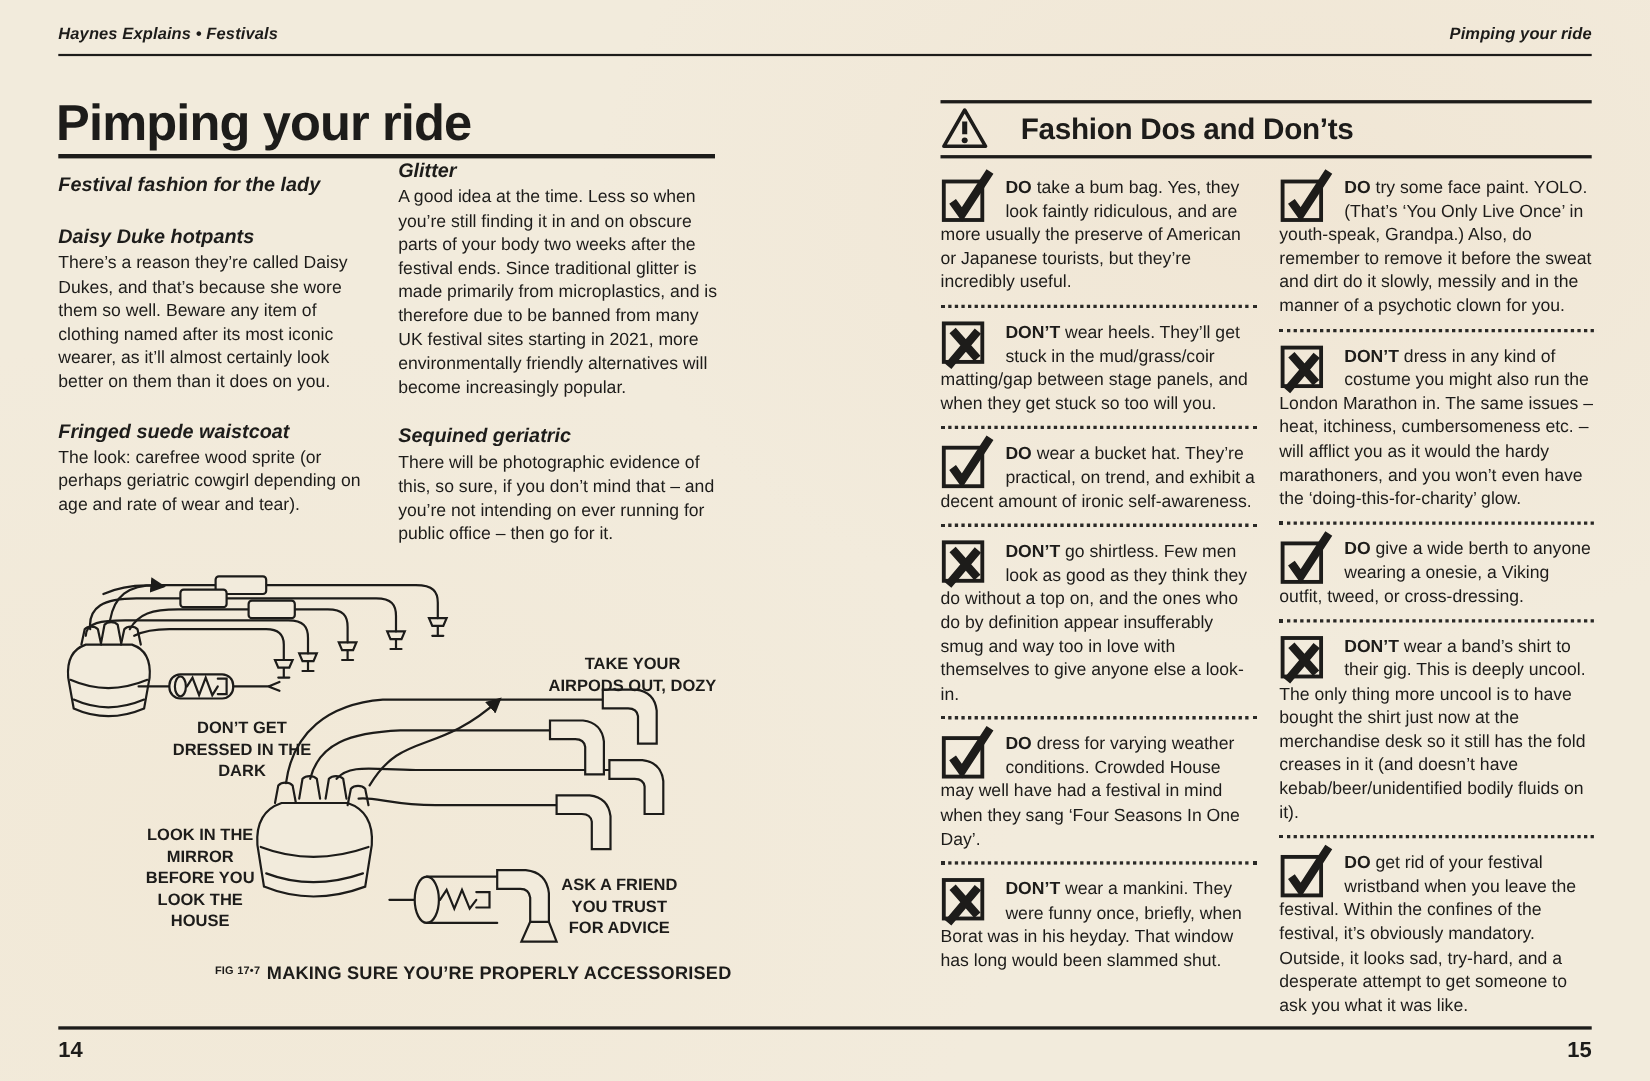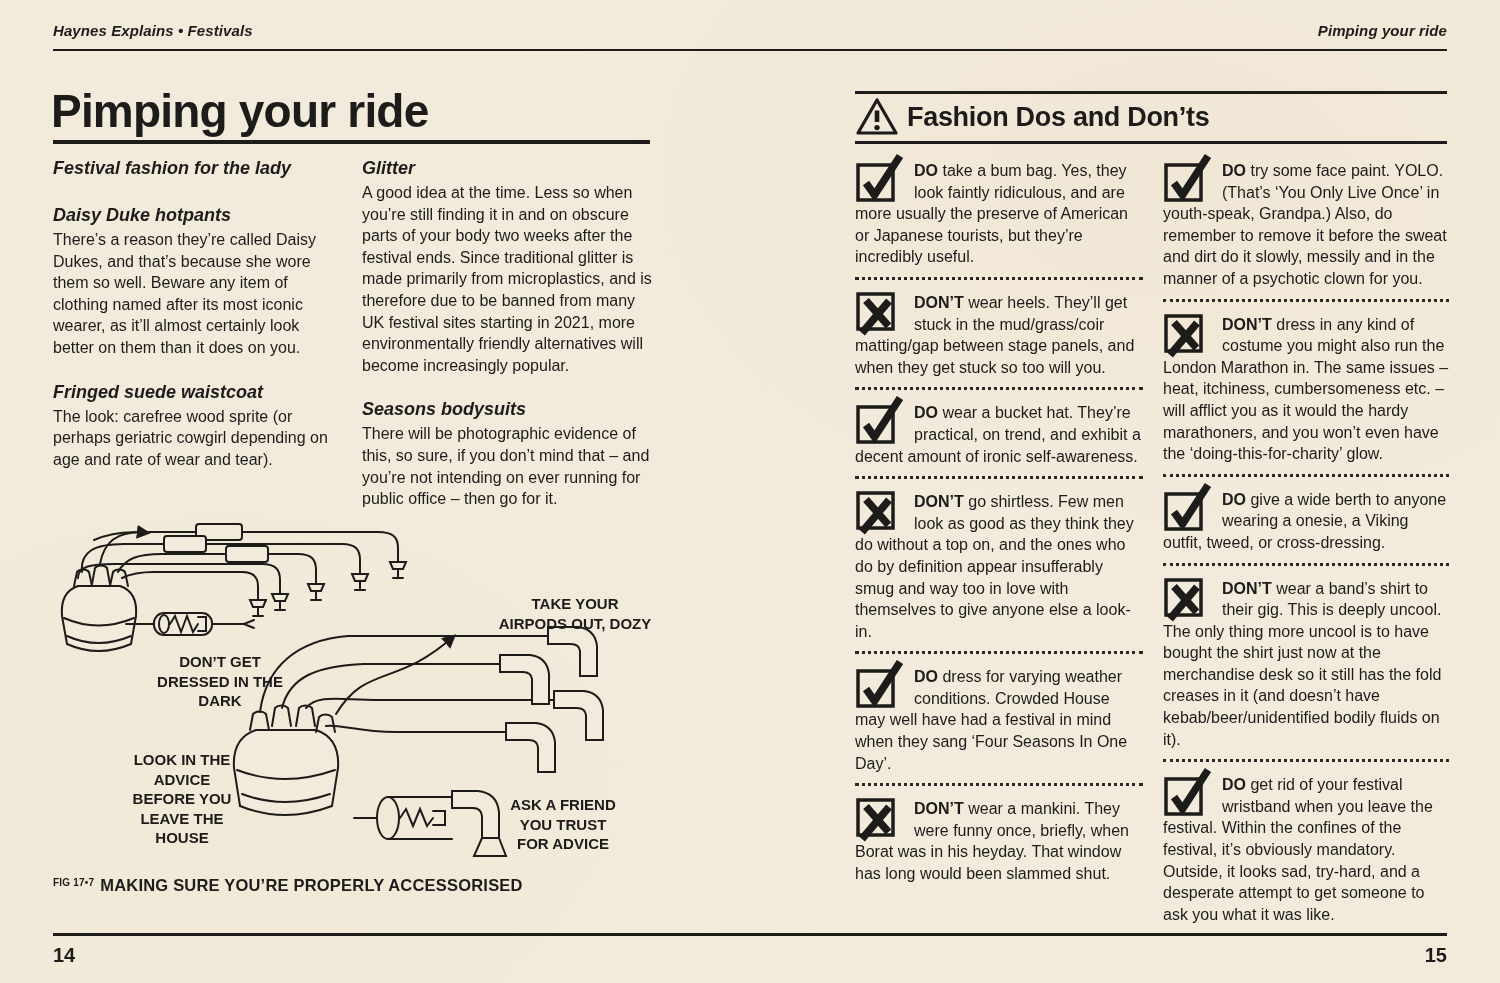--- a/index.html
+++ b/index.html
@@ -17,41 +17,41 @@
   .rh { position:absolute; top:22px; font-size:15px; font-weight:bold; letter-spacing:.1px;font-style:italic; }
   .rh-left { left:53px; }
   .rh-right { right:53px; text-align:right; }
   .rule { position:absolute; background:#1d1c1a; }
   .rule-top { left:53px; top:49px; width:1394px; height:2px; }
   .rule-bottom { left:53px; top:933px; width:1394px; height:3px; }
   .lp-title { position:absolute; left:51px; top:84px; width:600px; font-size:46px; font-weight:bold; letter-spacing:-.8px; }
   .lp-title-rule { left:53px; top:140px; width:597px; height:4px; }
   .col { position:absolute; }
   .lp-col1 { left:53px; top:157px; width:287px; }
-  .lp-col2 { left:362px; top:157px; width:297px; }
+  .lp-col2 { left:362px; top:144px; width:297px; }
   h3.intro { font:italic bold 18px/22px "Liberation Sans", sans-serif; margin:0 0 25px 0; }
   .block { margin-bottom:22px; }
   .block h4 { font:italic bold 18px/22px "Liberation Sans", sans-serif; margin:0 0 3px 0; }
   .body-text, .item p { font-size:16px; line-height:21.6px; }
   .diagram-wrap { position:absolute; left:48px; top:518px; width:640px; height:360px; }
   .diagram-wrap svg { display:block; }
   .dlabel { position:absolute; font-size:15px; line-height:19.5px; font-weight:bold; text-align:center; }
   .dl-airpods { left:450px; top:76px; width:154px; }
   .dl-dark    { left:96px;  top:134px; width:152px; }
   .dl-mirror  { left:74px;  top:232px; width:120px; }
   .dl-friend  { left:462px; top:277px; width:106px; }
-  .fig-caption { position:absolute; left:53px; top:876px; width:600px; text-align:left; }
+  .fig-caption { position:absolute; left:65px; top:876px; width:600px; text-align:right; }
   .fig-label { font-size:10px; font-weight:bold; vertical-align:5px; letter-spacing:.2px; margin-right:6px; }
   .fig-text { font-size:16.5px; font-weight:bold; letter-spacing:.2px; }
   .pagenum { position:absolute; top:944px; font-size:20px; font-weight:bold; }
   .pn-left { left:53px; }
   .pn-right { right:53px; text-align:right; }
   .rp-rule-upper { left:855px; top:91px; width:592px; height:3px; }
   .rp-rule-lower { left:855px; top:141px; width:592px; height:3px; }
-  .rp-title { position:absolute; left:855px; top:97px; width:592px; display:flex; align-items:center; gap:8px; }
+  .rp-title { position:absolute; left:855px; top:97px; width:592px; display:flex; align-items:center; gap:29px; }
   .rp-title h2 { font-size:27px; font-weight:bold; letter-spacing:-.3px; }
   .warn { width:44px; height:40px; flex:0 0 auto; }
   .rp-col1 { left:855px; top:160px; width:288px; }
   .rp-col2 { left:1163px; top:160px; width:286px; }
   .item { overflow:visible; }
   .item::after { content:""; display:block; clear:both; }
   .cb { float:left; width:50px; height:41px; margin:1px 9px 0 0; }
   .cb svg { width:48px; overflow:visible; display:block; }
   .cb.cb-check svg { height:52px; margin-top:-10px; }
   .cb.cb-x svg { height:46px; margin-top:-2px; }
@@ -80,21 +80,21 @@
       <p class="body-text">The look: carefree wood sprite (or perhaps geriatric cowgirl depending on age and rate of wear and tear).</p>
     </div>
   </div>
 
   <div class="col lp-col2">
     <div class="block">
       <h4>Glitter</h4>
       <p class="body-text">A good idea at the time. Less so when you’re still finding it in and on obscure parts of your body two weeks after the festival ends. Since traditional glitter is made primarily from microplastics, and is therefore due to be banned from many UK festival sites starting in 2021, more environmentally friendly alternatives will become increasingly popular.</p>
     </div>
     <div class="block">
-      <h4>Seasons bodysuits</h4>
+      <h4>Sequined geriatric</h4>
       <p class="body-text">There will be photographic evidence of this, so sure, if you don’t mind that – and you’re not intending on ever running for public office – then go for it.</p>
     </div>
   </div>
 
   <div class="diagram-wrap">
     <svg viewBox="0 0 640 360" width="640" height="360">
       <defs>
         <marker id="ah" viewBox="0 0 10 10" refX="8" refY="5" markerWidth="7" markerHeight="7" orient="auto">
           <path d="M0,0 L10,5 L0,10 z" fill="#1d1c1a"></path>
         </marker>
@@ -158,21 +158,21 @@
         <path d="M340,279 H404"></path>
         <path d="M340,321 H404"></path>
         <polyline points="352,300 358,291 365,308 372,291 379,308 385,300"></polyline>
         <path d="M385,293 h12 v14 h-12"></path>
         <path d="M404,273 h26 q19,2 21,21 v26 h-17 v-22 q-1,-8 -9,-8 h-21 z" fill="#f2ebdc"></path>
         <path d="M434,320 l-8,18 h32 l-7,-18"></path>
       </g>
     </svg>
     <div class="dlabel dl-airpods">TAKE YOUR AIRPODS OUT, DOZY</div>
     <div class="dlabel dl-dark">DON’T GET DRESSED IN THE DARK</div>
-    <div class="dlabel dl-mirror">LOOK IN THE ADVICE BEFORE YOU LEAVE THE HOUSE</div>
+    <div class="dlabel dl-mirror">LOOK IN THE MIRROR BEFORE YOU LOOK THE HOUSE</div>
     <div class="dlabel dl-friend">ASK A FRIEND YOU TRUST FOR ADVICE</div>
   </div>
 
   <div class="fig-caption">
     <span class="fig-label">FIG 17•7</span><span class="fig-text">MAKING SURE YOU’RE PROPERLY ACCESSORISED</span>
   </div>
 
   <div class="rule rp-rule-upper"></div>
   <div class="rp-title">
     <svg class="warn" viewBox="0 0 44 40">

